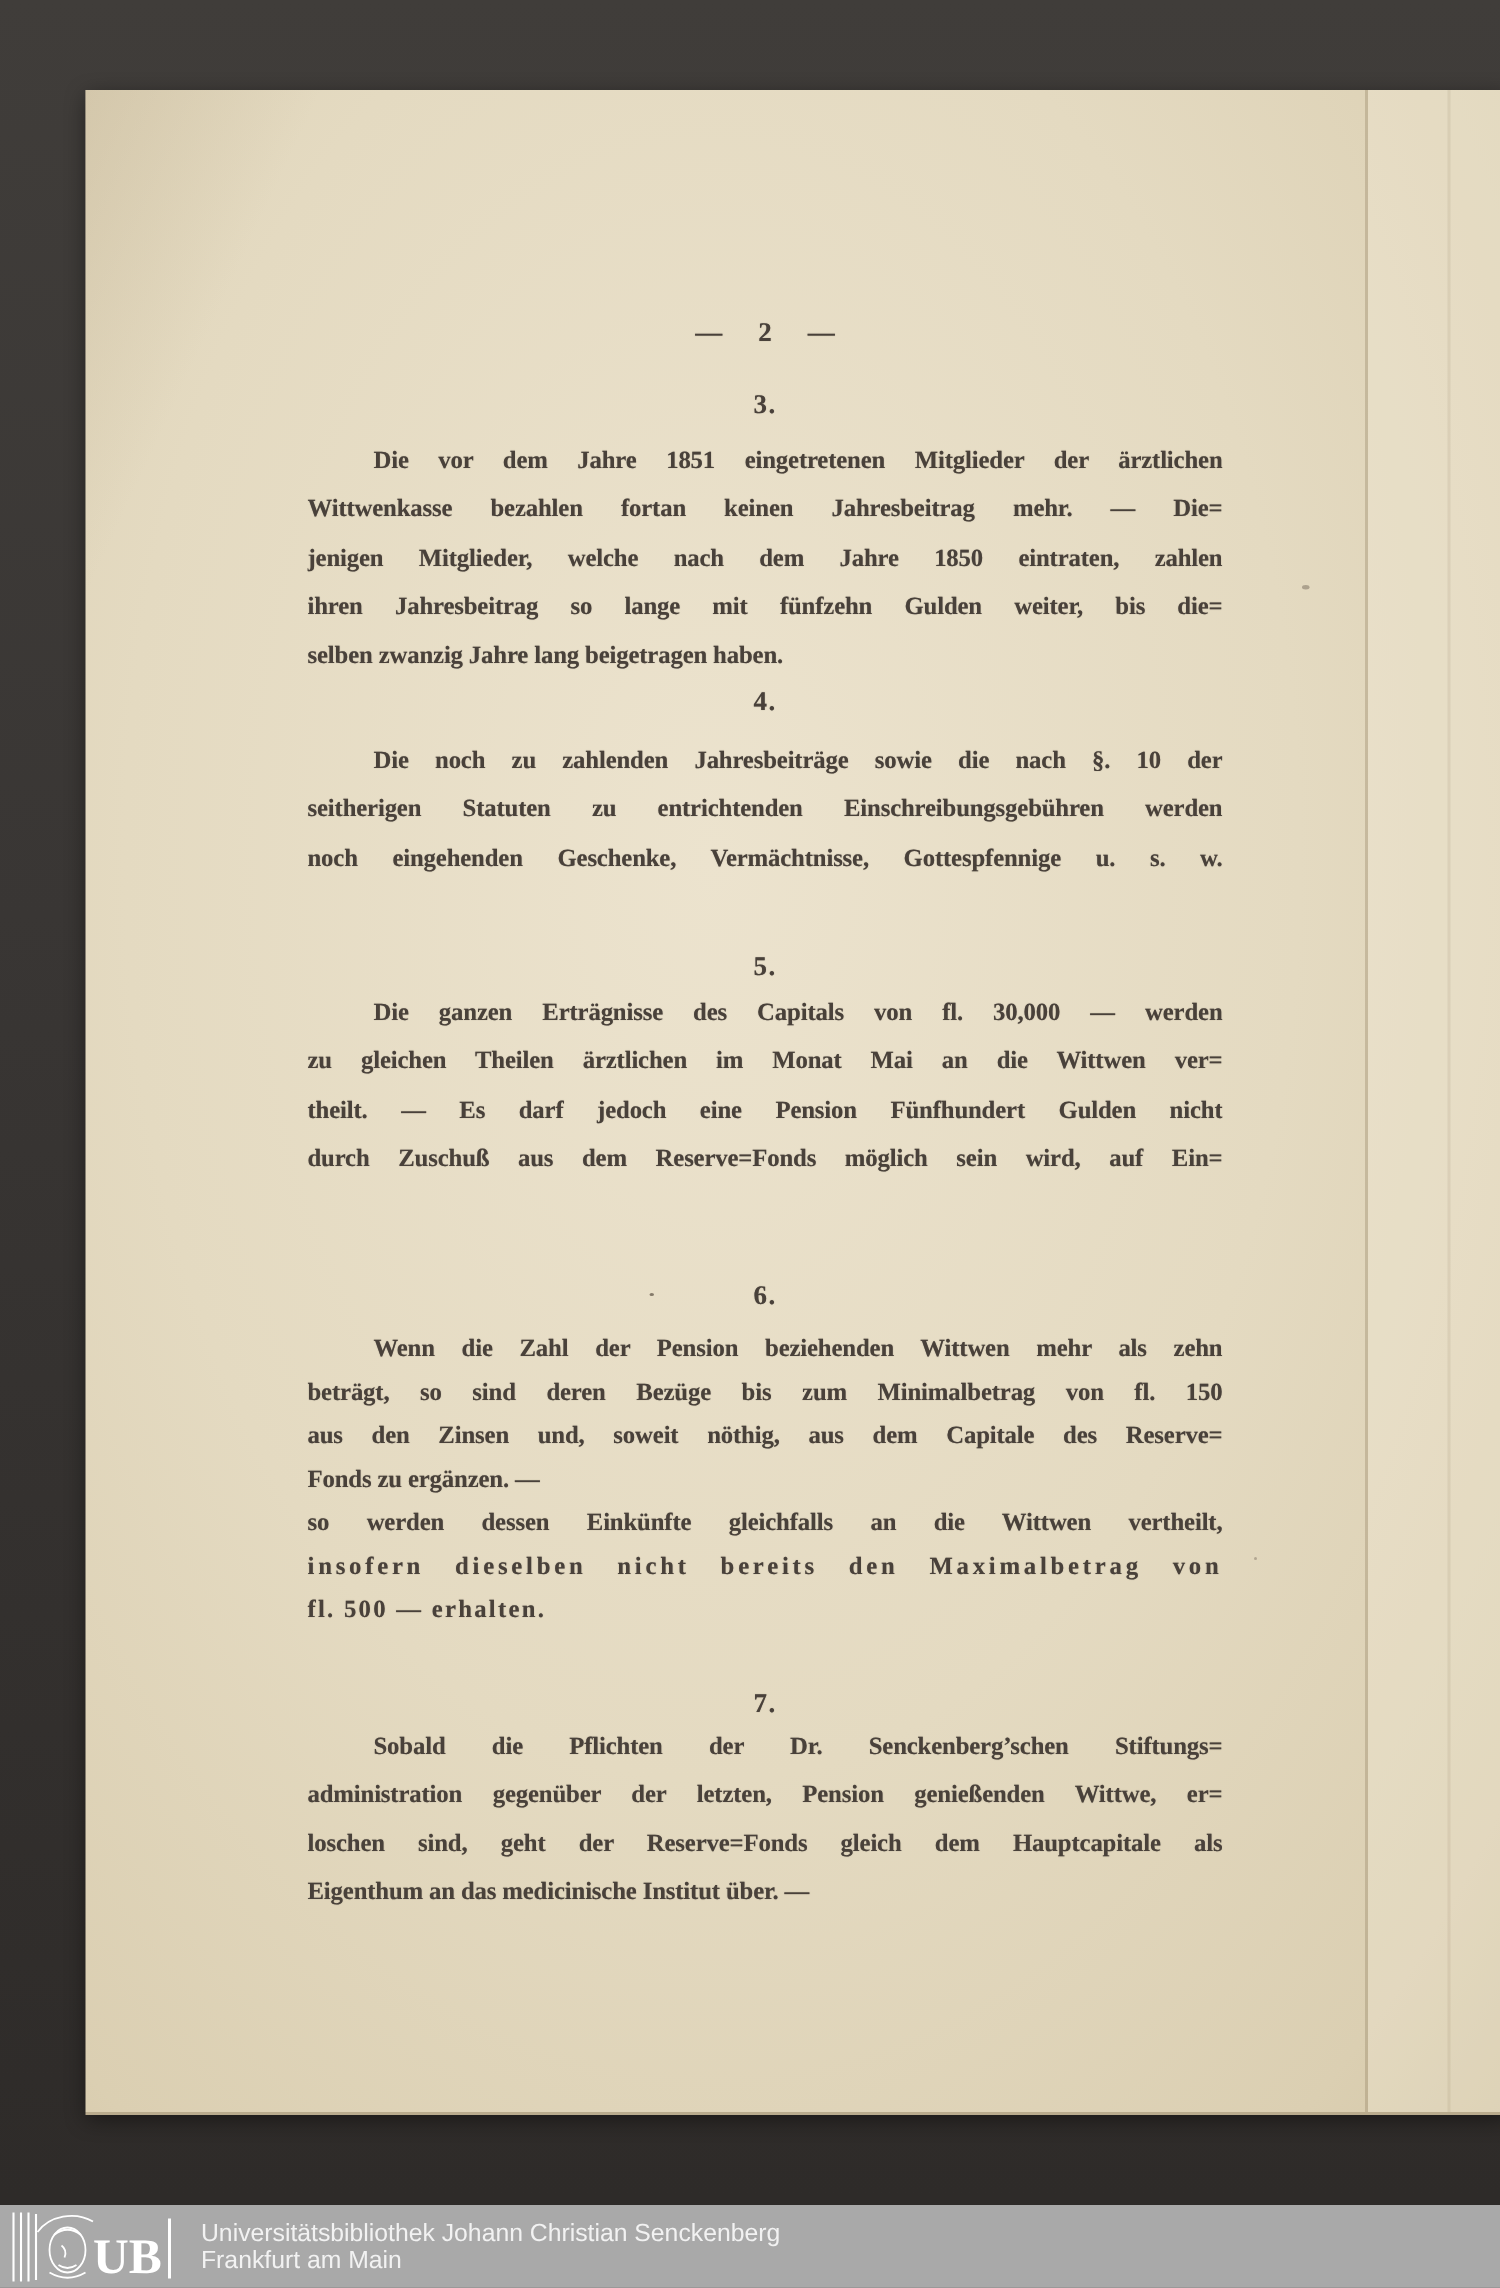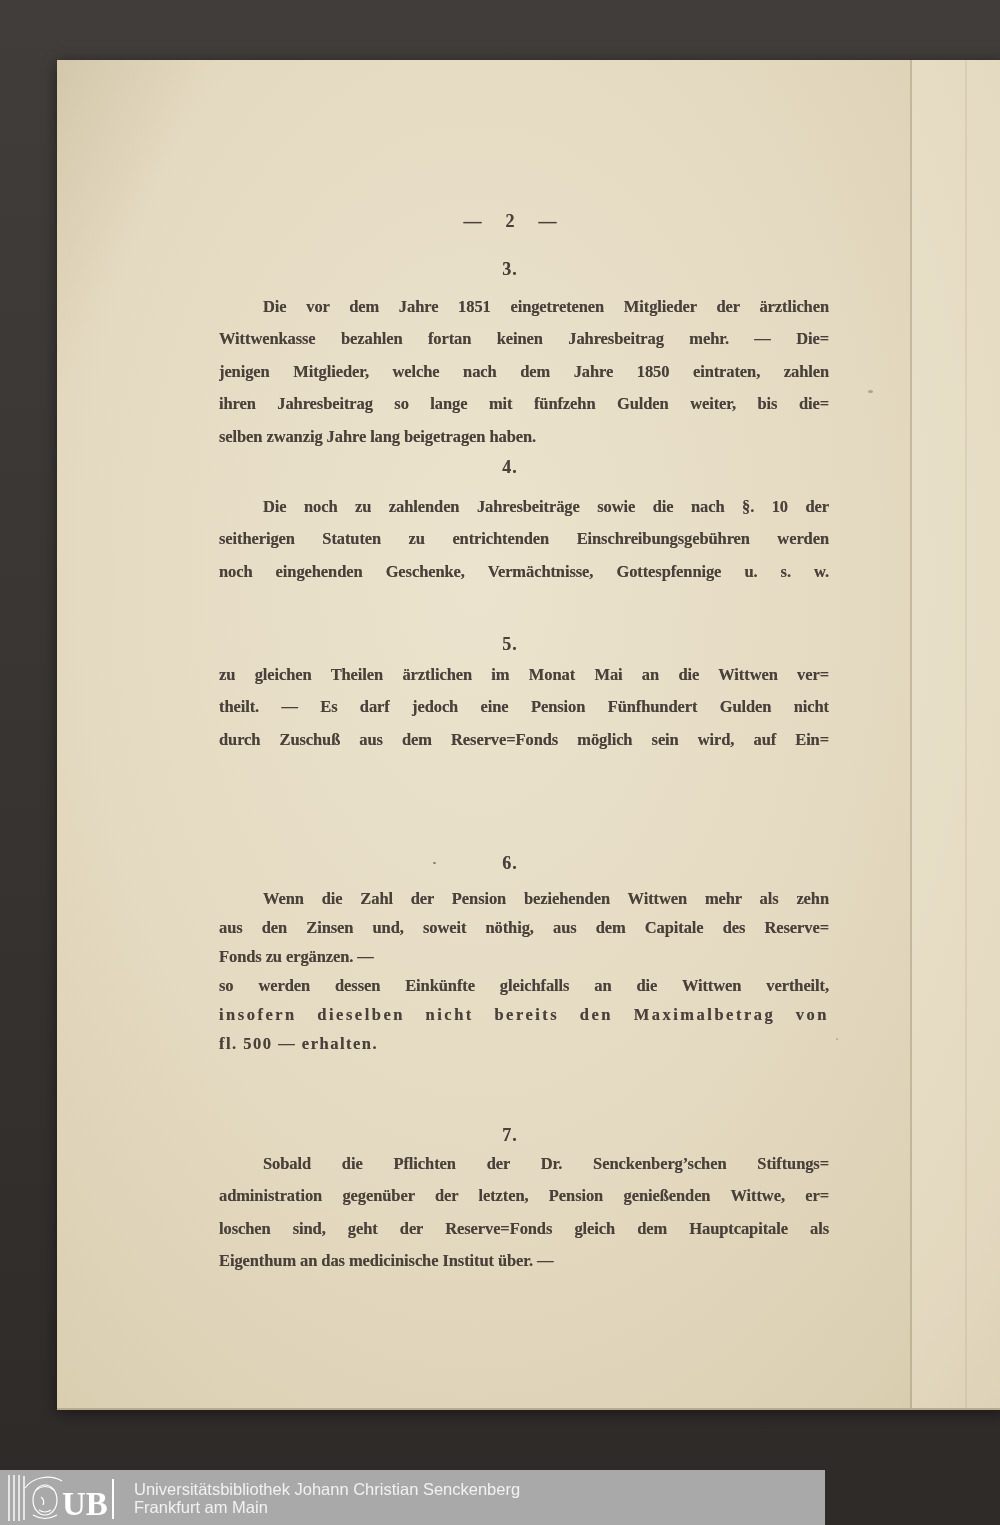--- a/index.html
+++ b/index.html
@@ -23,38 +23,38 @@
   .edge-light{position:absolute;top:0;bottom:0;left:855px;right:0;background:rgba(255,250,236,.22);}
   .speck{position:absolute;border-radius:50%;background:#6b6052;}
   
   .content{position:absolute;left:148px;top:0;width:610px;color:#49413a;
     text-shadow:0 0 .6px rgba(73,65,58,.55);}
   .pagehead{position:absolute;left:0;width:100%;display:flex;justify-content:center;
     align-items:center;gap:24px;font-size:18px;line-height:26px;font-weight:bold;}
   .secnum{position:absolute;left:0;width:100%;text-align:center;font-size:18px;
     line-height:22px;font-weight:bold;letter-spacing:1px;}
   .para{position:absolute;left:0;width:610px;font-size:16.5px;font-weight:bold;
-    letter-spacing:-.1px;margin-left:14px;}
+    letter-spacing:-.1px;}
   .line{text-align:justify;text-align-last:justify;line-height:32.4px;height:32.4px;
     overflow:hidden;}
   .para.tight .line{line-height:29px;height:29px;}
   .line.indent{padding-left:44px;}
   .line.last{text-align-last:left;}
   .line.spaced{letter-spacing:2.5px;}
   .line.spaced-light{letter-spacing:1.5px;}
   
   .pagehead{top:148px;}
   .num-3{top:198px;}  .para-3{top:231px;}
   .num-4{top:396px;}  .para-4{top:431px;}
   .num-5{top:573px;}  .para-5{top:599px;}
   .num-6{top:792px;}  .para-6{top:824px;}
   .num-7{top:1064px;} .para-7{top:1088px;}
   
   .footer-bar{
-    position:absolute;left:0;top:1470px;width:825px;height:55px;
+    position:absolute;left:0;top:1470px;width:1000px;height:55px;
     background:#a9a9a9;display:flex;align-items:center;
     font-family:"Liberation Sans",sans-serif;
   }
   .logo{margin-left:6px;flex:0 0 auto;}
   .footer-text{margin-left:16px;color:#f2f2f2;font-size:16.5px;line-height:18px;}
   .footer-text div{white-space:nowrap;}
 </style>
 </head>
 <body>
 
@@ -87,28 +87,30 @@
 
       <div class="secnum num-4">4.</div>
       <div class="para para-4">
         <div class="line indent">Die noch zu zahlenden Jahresbeiträge sowie die nach §. 10 der</div>
         <div class="line">seitherigen Statuten zu entrichtenden Einschreibungsgebühren werden</div>
         <div class="line">noch eingehenden Geschenke, Vermächtnisse, Gottespfennige u. s. w.</div>
       </div>
 
       <div class="secnum num-5">5.</div>
       <div class="para para-5">
+        <div class="line indent">Die ganzen Erträgnisse des Capitals von fl. 30,000 — werden</div>
         <div class="line">zu gleichen Theilen ärztlichen im Monat Mai an die Wittwen ver=</div>
         <div class="line">theilt. — Es darf jedoch eine Pension Fünfhundert Gulden nicht</div>
         <div class="line">durch Zuschuß aus dem Reserve=Fonds möglich sein wird, auf Ein=</div>
       </div>
 
       <div class="secnum num-6">6.</div>
       <div class="para para-6 tight">
         <div class="line indent">Wenn die Zahl der Pension beziehenden Wittwen mehr als zehn</div>
+        <div class="line">beträgt, so sind deren Bezüge bis zum Minimalbetrag von fl. 150</div>
         <div class="line">aus den Zinsen und, soweit nöthig, aus dem Capitale des Reserve=</div>
         <div class="line last">Fonds zu ergänzen. —</div>
         <div class="line">so werden dessen Einkünfte gleichfalls an die Wittwen vertheilt,</div>
         <div class="line spaced">insofern dieselben nicht bereits den Maximalbetrag von</div>
         <div class="line last spaced-light">fl. 500 — erhalten.</div>
       </div>
 
       <div class="secnum num-7">7.</div>
       <div class="para para-7">
         <div class="line indent">Sobald die Pflichten der Dr. Senckenberg’schen Stiftungs=</div>

